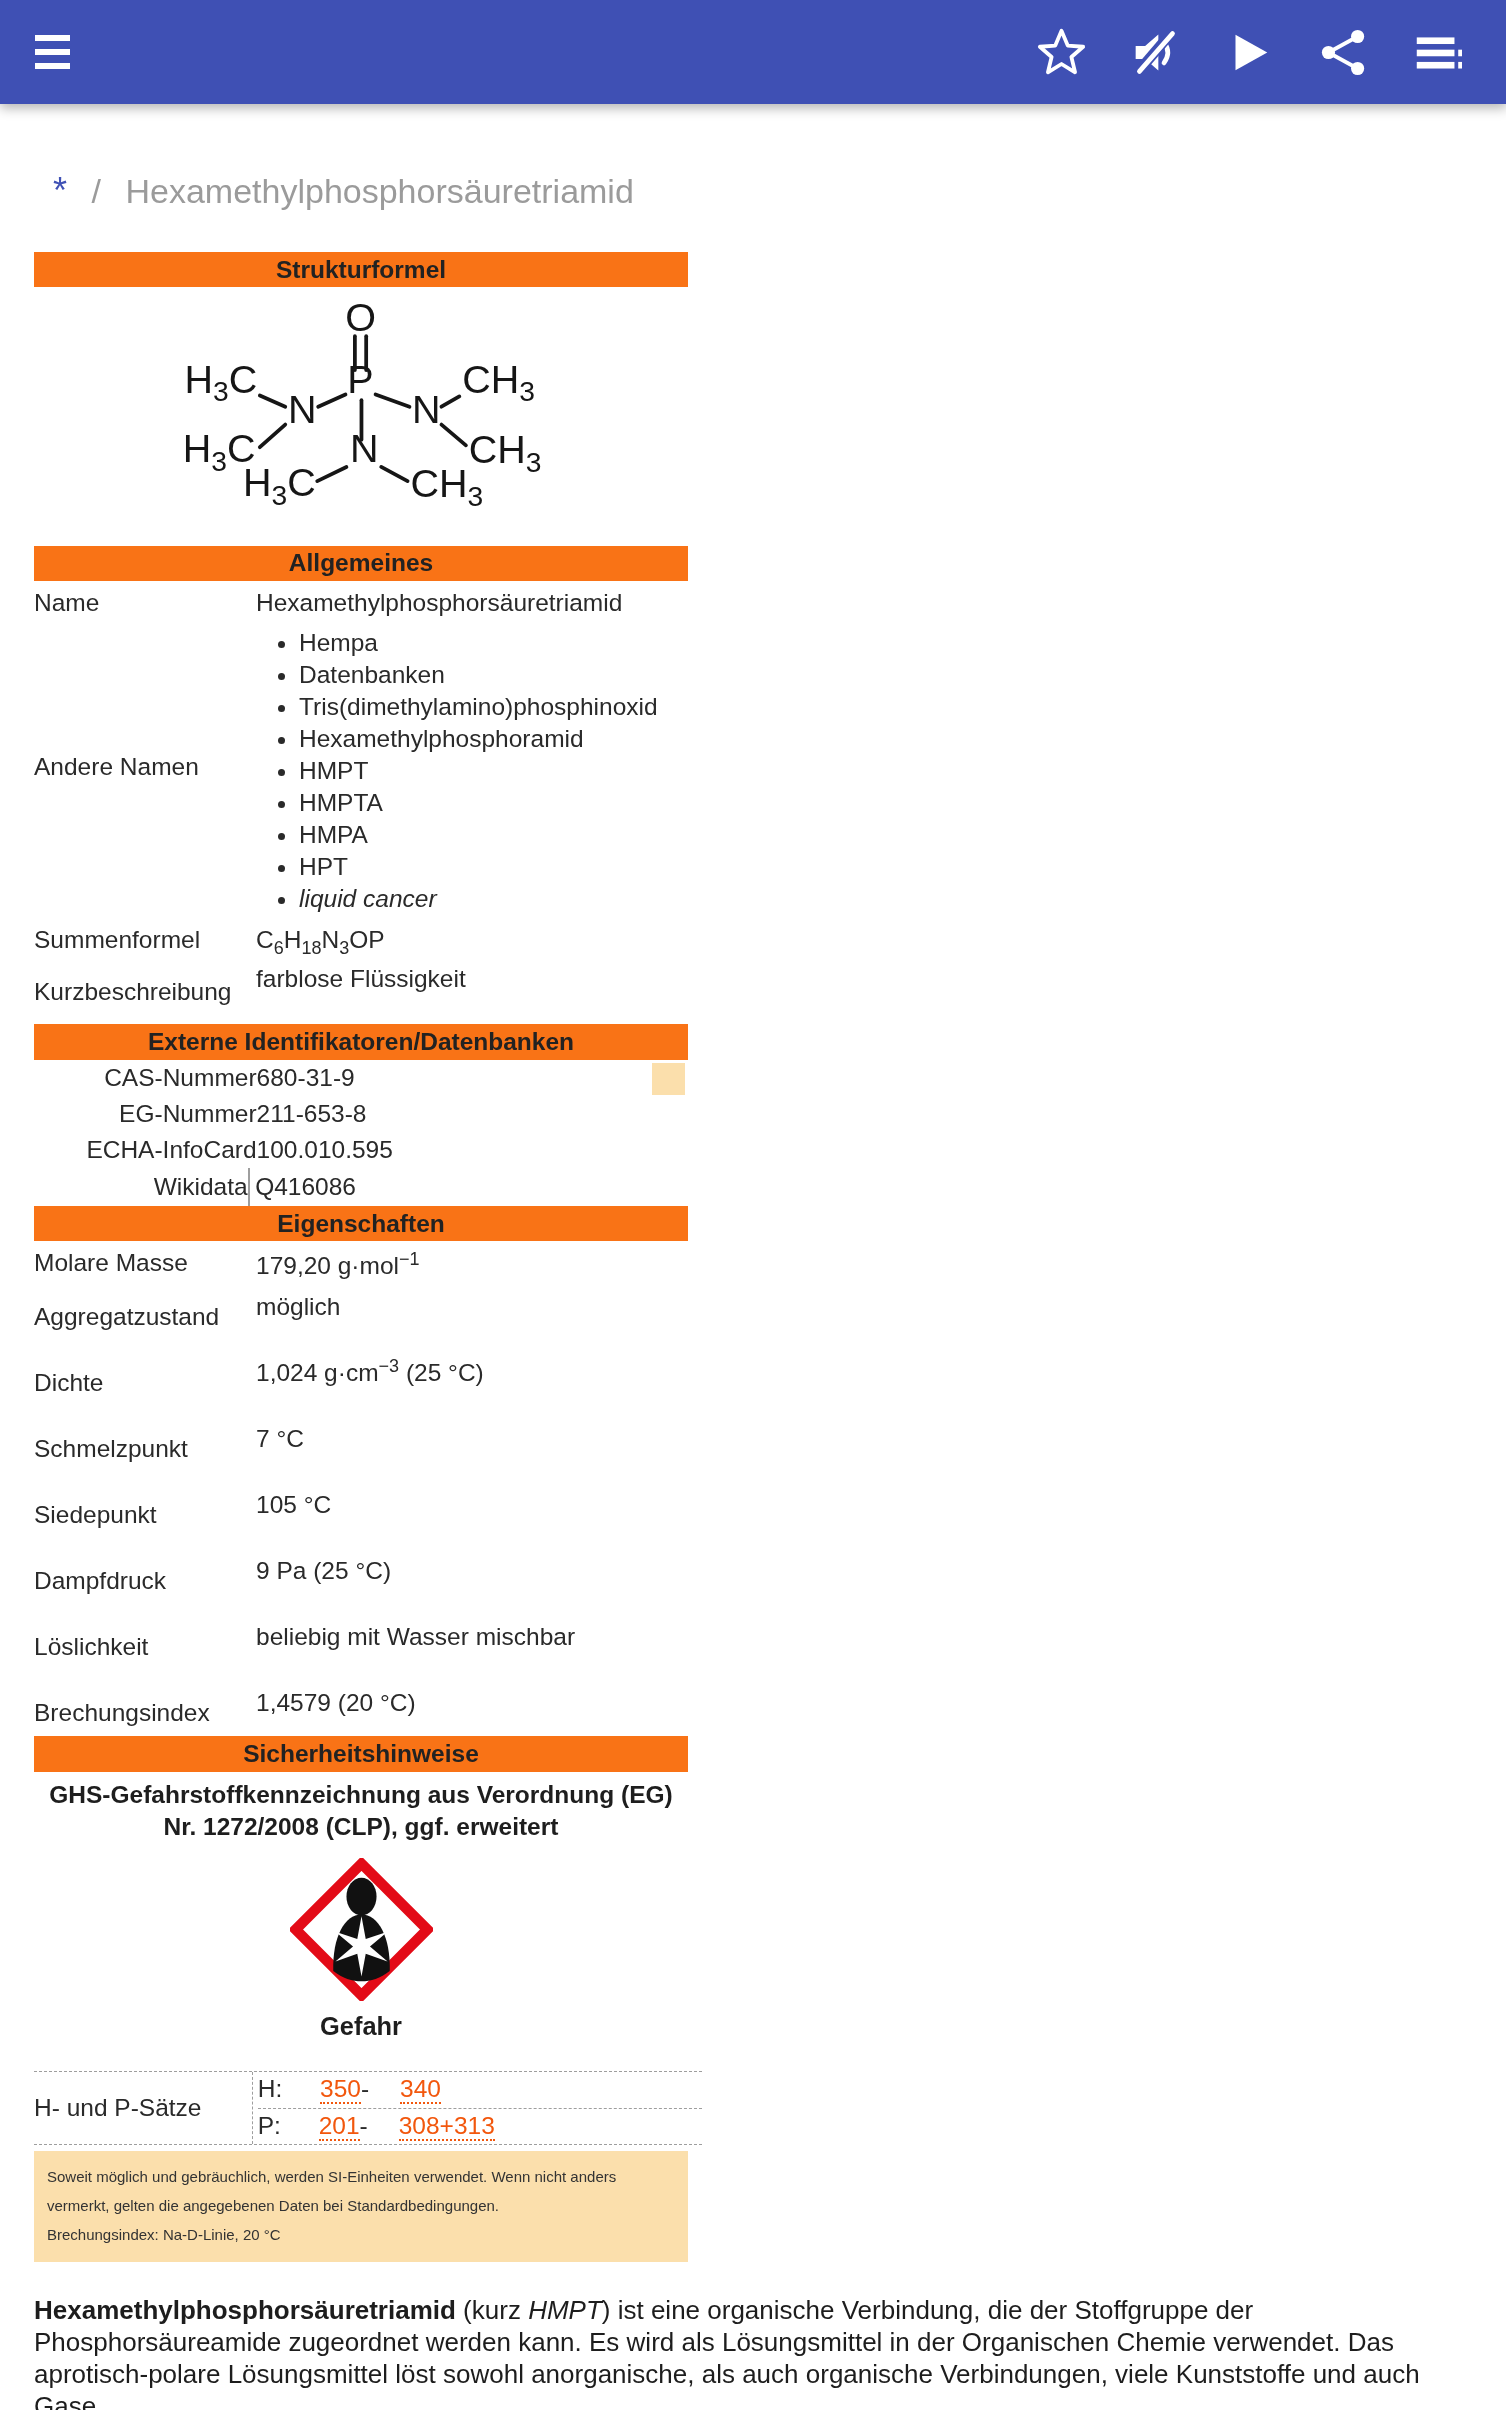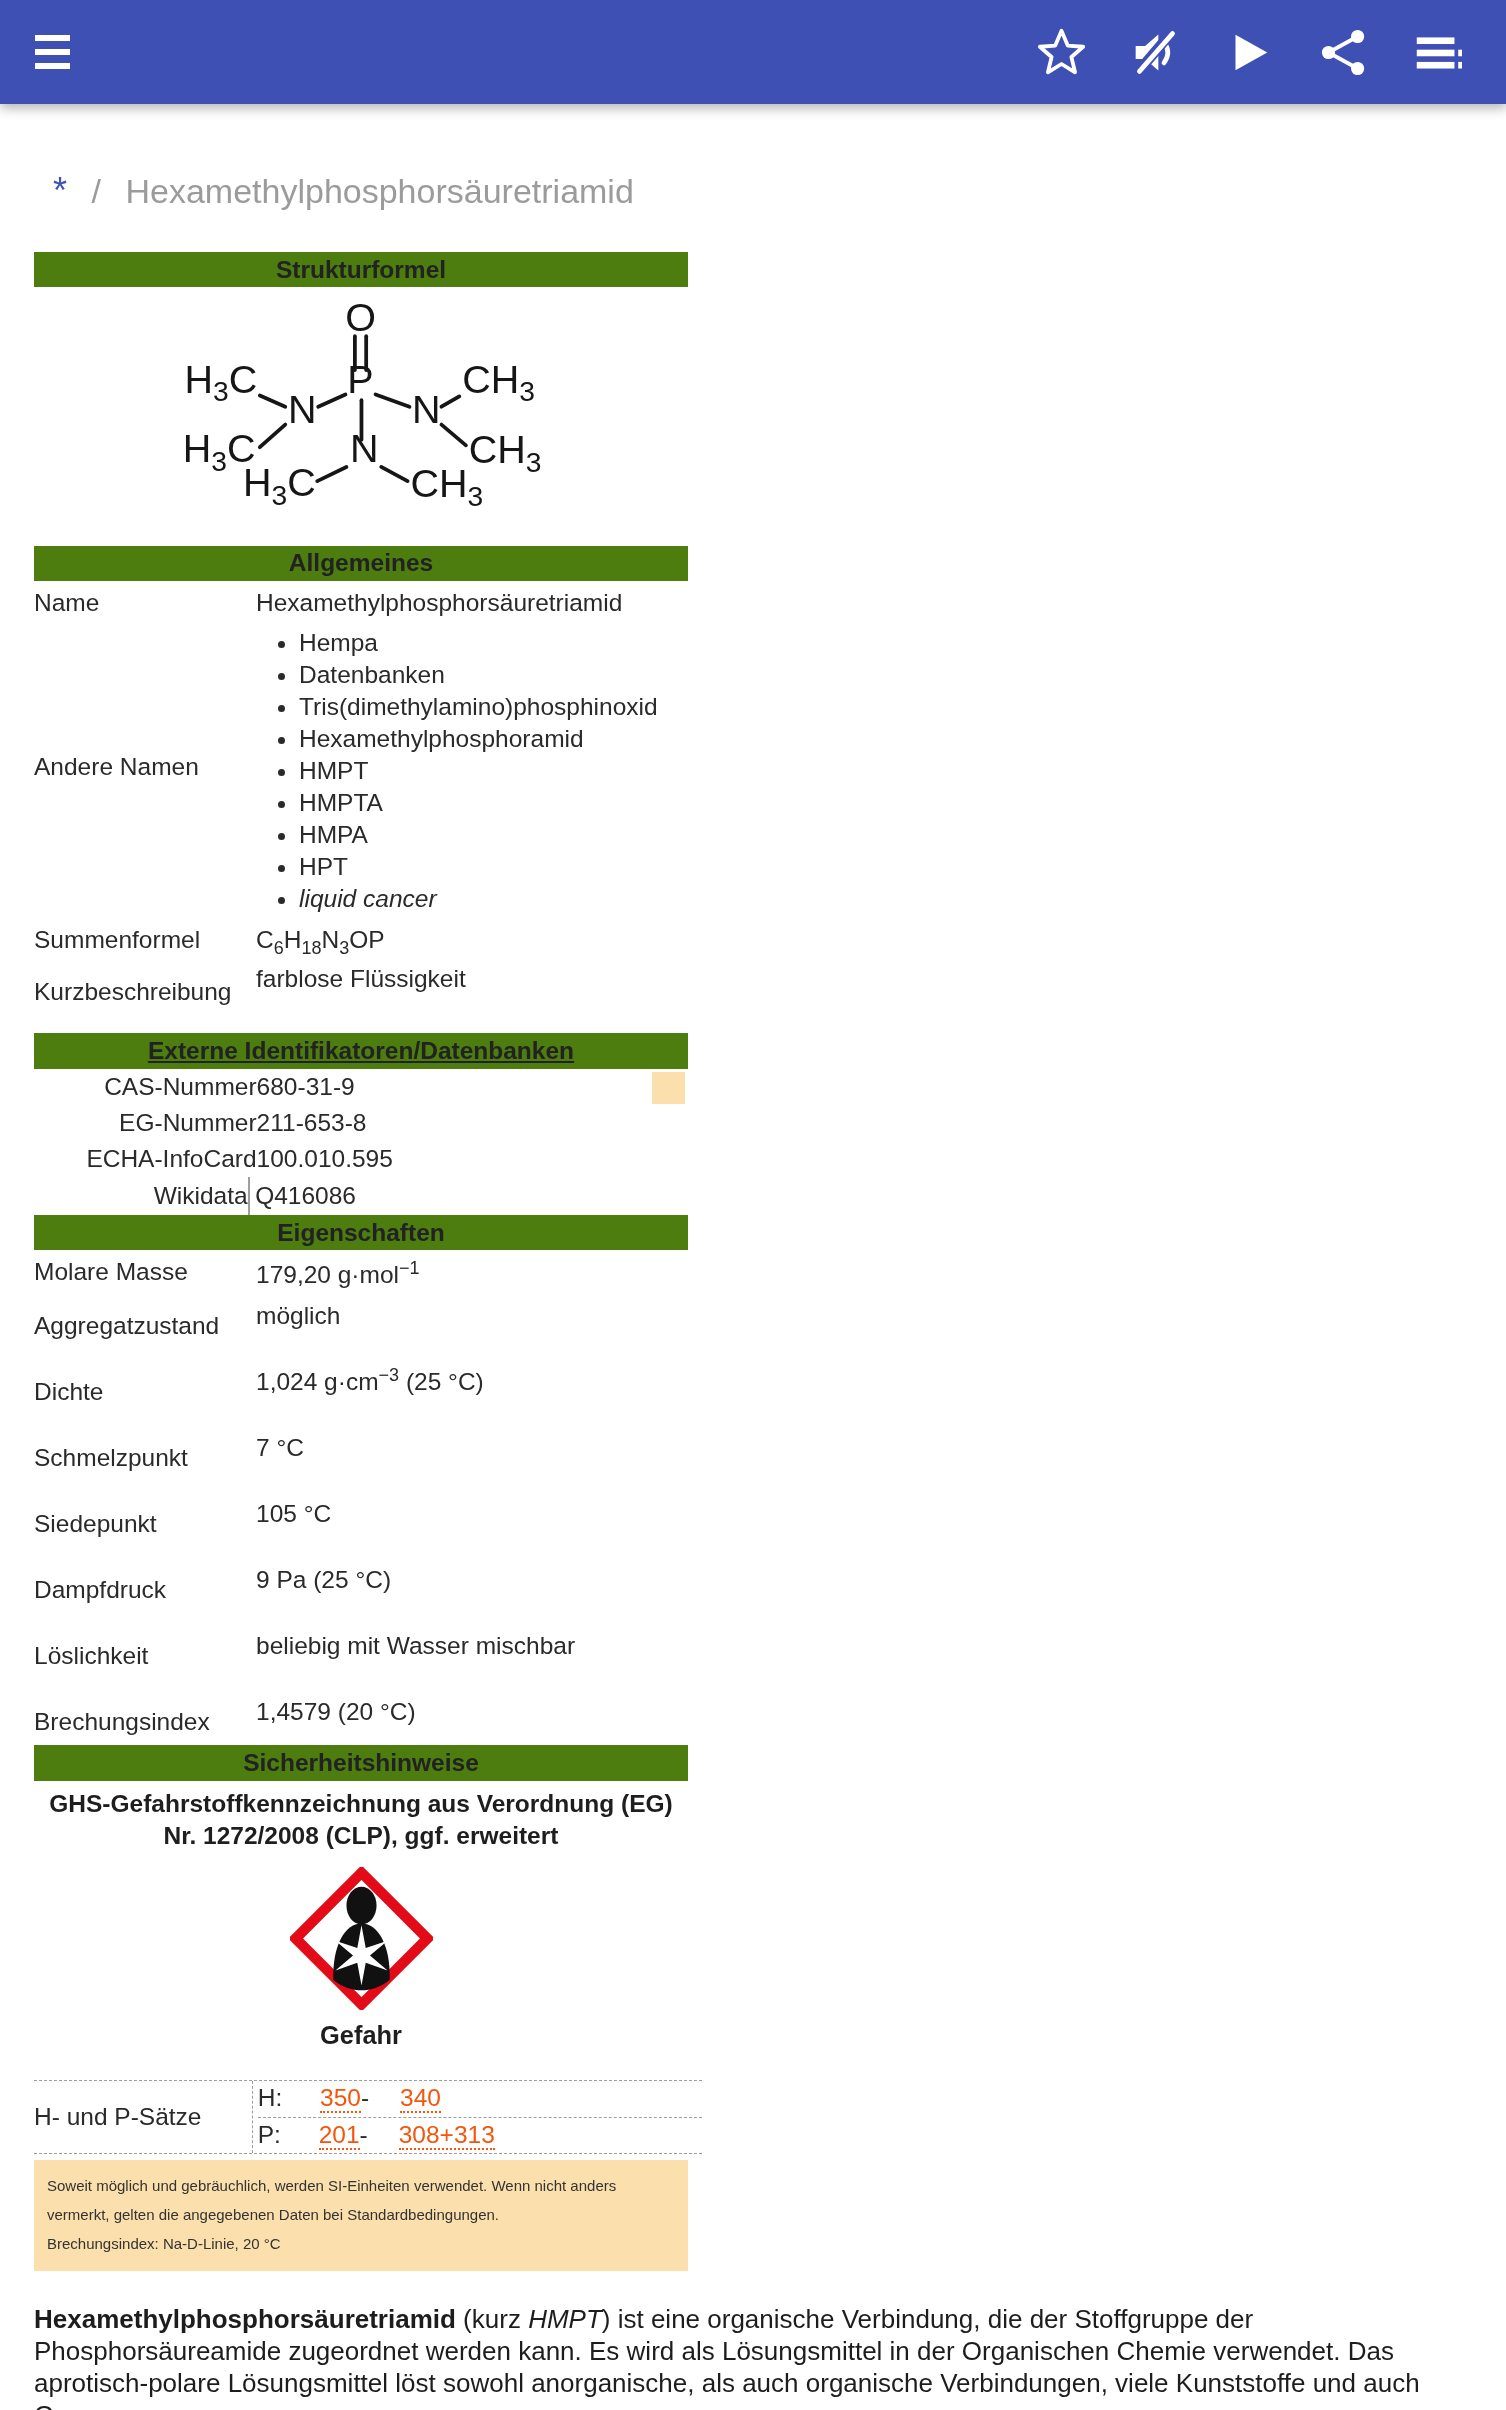--- a/index.html
+++ b/index.html
@@ -10,35 +10,35 @@
   .menu-btn{margin-left:35px;width:45px;height:45px;display:flex;flex-direction:column;justify-content:center;gap:7.5px;cursor:pointer;}
   .menu-btn span{display:block;width:35px;height:6.6px;background:#fff;}
   .appbar-actions{margin-left:auto;display:flex;align-items:center;gap:41px;margin-right:43px;}
   .abtn{width:53px;height:53px;display:flex;align-items:center;justify-content:center;cursor:pointer;}
   .abtn svg{display:block;}
   
   .breadcrumb{margin:66px 0 0 53px;font-size:34px;color:#9b9b9b;display:flex;gap:24.5px;align-items:baseline;}
   .breadcrumb .home{color:#3F51B5;font-size:36px;}
   
   .infobox{width:654px;margin:40px 0 0 34px;color:#2a2a2a;font-size:24.5px;}
-  .band{background:#4d7c0f;text-align:center;font-weight:bold;font-size:24.5px;color:#222;
+  .band{background:#f97316;text-align:center;font-weight:bold;font-size:24.5px;color:#222;
     padding:4.7px 0;line-height:26px;}
   .structure-cell{height:247px;position:relative;margin-bottom:11.3px;}
   .row{display:flex;position:relative;}
   .row .label{width:222px;flex:0 0 auto;}
   .row .value{flex:1;}
   .r-name{min-height:40px;}  .r-name .label,.r-name .value{padding-top:7.5px;}
   .r-names .label{padding-top:132px;}
   .r-names ul{margin:5.6px 0 3.8px 0;padding-left:43px;}
   .r-names li{line-height:32px;}
   .r-names li.it{font-style:italic;}
   .r-formula{min-height:41px;} .r-formula .label,.r-formula .value{padding-top:7.5px;}
   .r-desc{min-height:53px;} .r-desc .label{padding-top:19px;} .r-desc .value{padding-top:5.6px;}
   sub{font-size:18px;} sup{font-size:18px;}
-  .band.mt{margin-top:21px;text-decoration:underline;}
+  .band.mt{margin-top:12px;}
   .r-id{min-height:36px;align-items:center;}
   .r-id .label{padding-left:5.6px;width:217px;text-align:right;}
   .cas-flag{position:absolute;right:2.8px;top:2.8px;width:33px;height:32px;background:#FBDFAC;}
   .r-wikidata .label{width:208px;}
   .r-wikidata .value{border-left:2.8px solid #9e9e9e;padding-left:5.6px;min-height:38px;display:flex;align-items:center;}
   .r-prop{min-height:66px;} .r-prop .label{padding-top:21px;} .r-prop .value{padding-top:7.5px;}
   .r-prop.first{min-height:41px;} .r-prop.first .label{padding-top:7.5px;} .r-prop.first .value{padding-top:7.5px;}
   .r-prop.last{min-height:58px;}
   
   .ghs-head{font-weight:bold;text-align:center;line-height:32px;margin-top:7.5px;color:#1e1e1e;}

